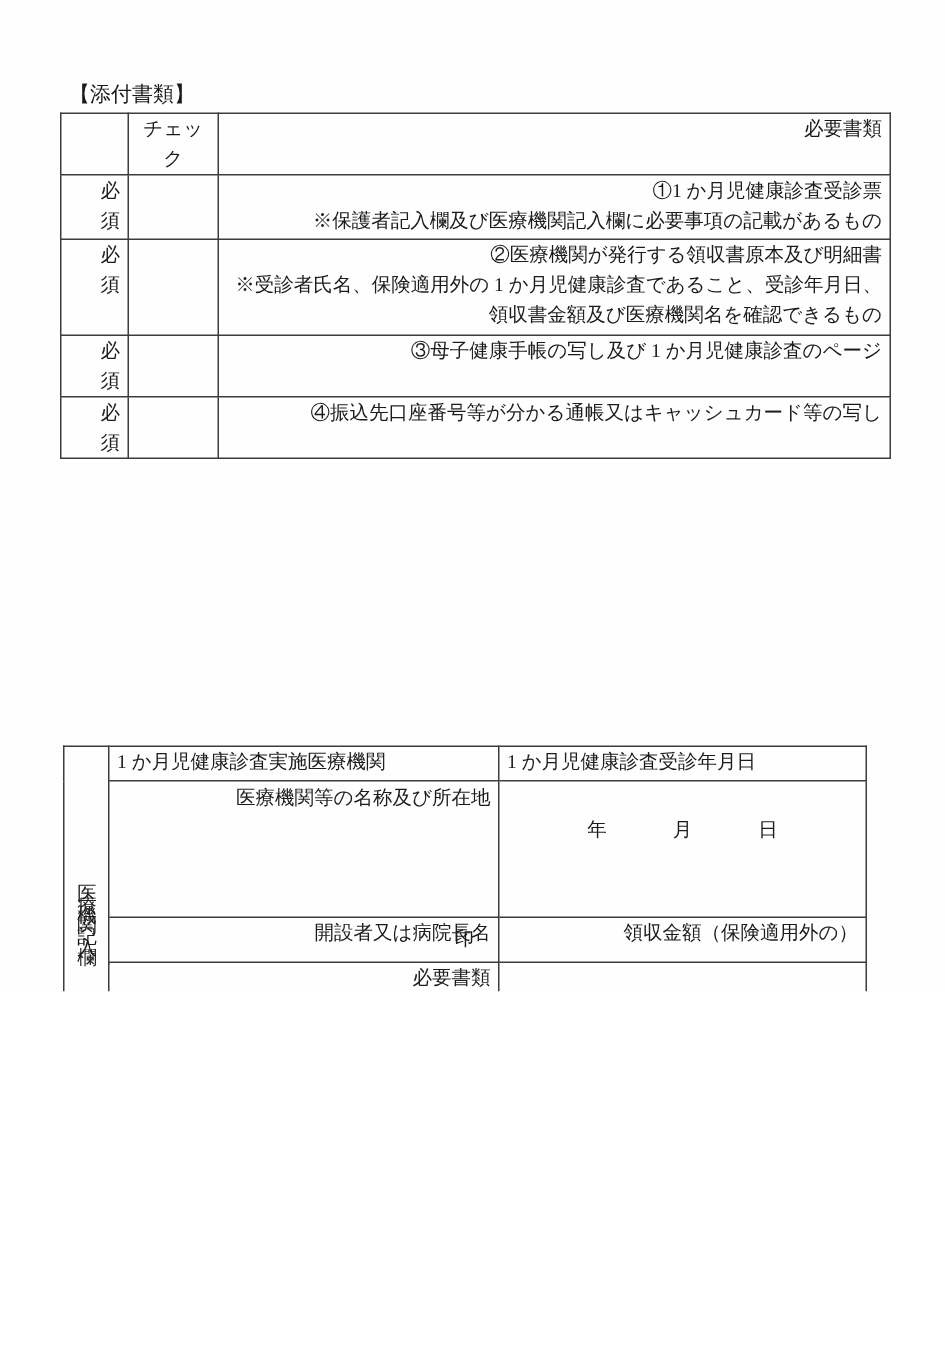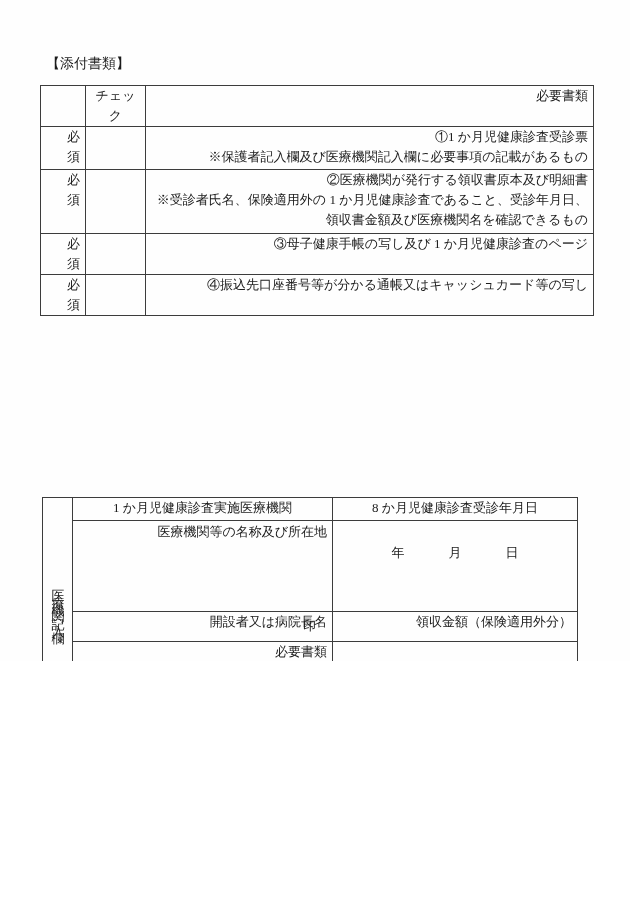--- a/index.html
+++ b/index.html
@@ -36,21 +36,21 @@
     line-height: 20px;
     font-weight: normal;
     padding: 0 5px;
     vertical-align: top;
     text-align: right;
     overflow: hidden;
   }
   .attach-table {
     position: absolute;
     left: 40px;
-    top: 85px;
+    top: 75px;
     width: 553px;
   }
   .attach-table .col-req   { width: 45px; }
   .attach-table .col-check { width: 60px; }
   .attach-table .col-doc   { width: 448px; }
   .attach-table th.check-h { text-align: center; }
   .attach-table td.req { padding-left: 19px; }
   .attach-table tr.h21 td, .attach-table tr.h21 th { height: 21px; }
   .attach-table tr.h42 td { height: 42px; }
   .attach-table tr.h63 td { height: 63px; }
@@ -78,21 +78,21 @@
   
   .medical-table {
     position: absolute;
     left: 42px;
     top: 497px;
     width: 535px;
   }
   .medical-table .col-vlabel { width: 30px; }
   .medical-table .col-left   { width: 260px; }
   .medical-table .col-right  { width: 245px; }
-  .medical-table th { text-align: center; height: 22px; }
+  .medical-table th { text-align: left; height: 22px; }
   .medical-table td.vlabel {
     text-align: center;
     vertical-align: middle;
     padding: 0;
   }
   .medical-table td.vlabel span {
     display: inline-block;
     writing-mode: vertical-rl;
     text-orientation: upright;
     letter-spacing: 7px;
@@ -177,38 +177,38 @@
       <col class="col-vlabel">
         <col class="col-left">
         <col class="col-right">
     </colgroup>
     <tbody>
         <tr>
       <td class="vlabel" rowspan="5">
         <span>医療機関記入欄</span>
       </td>
       <th>1 か月児健康診査実施医療機関</th>
-      <th>8 か月児健康診査受診年月日</th>
+      <th>1 か月児健康診査受診年月日</th>
     </tr>
     <tr class="r2">
       <td class="name-cell">医療機関等の名称及び所在地</td>
       <td class="date-cell">
         <div class="date-row">
           <span>年</span>
           <span>月</span>
           <span>日</span>
         </div>
       </td>
     </tr>
     <tr class="r3">
       <td class="director-cell" rowspan="2">
         <span>開設者又は病院長名</span>
         <span class="seal">印</span>
       </td>
-      <td>領収金額（保険適用外分）</td>
+      <td>領収金額（保険適用外の）</td>
     </tr>
     <tr class="r4">
       <td class="amount-cell" rowspan="2">
         <span>円</span>
       </td>
     </tr>
     <tr class="r5">
       <td>必要書類</td>
     </tr>
   </tbody>

